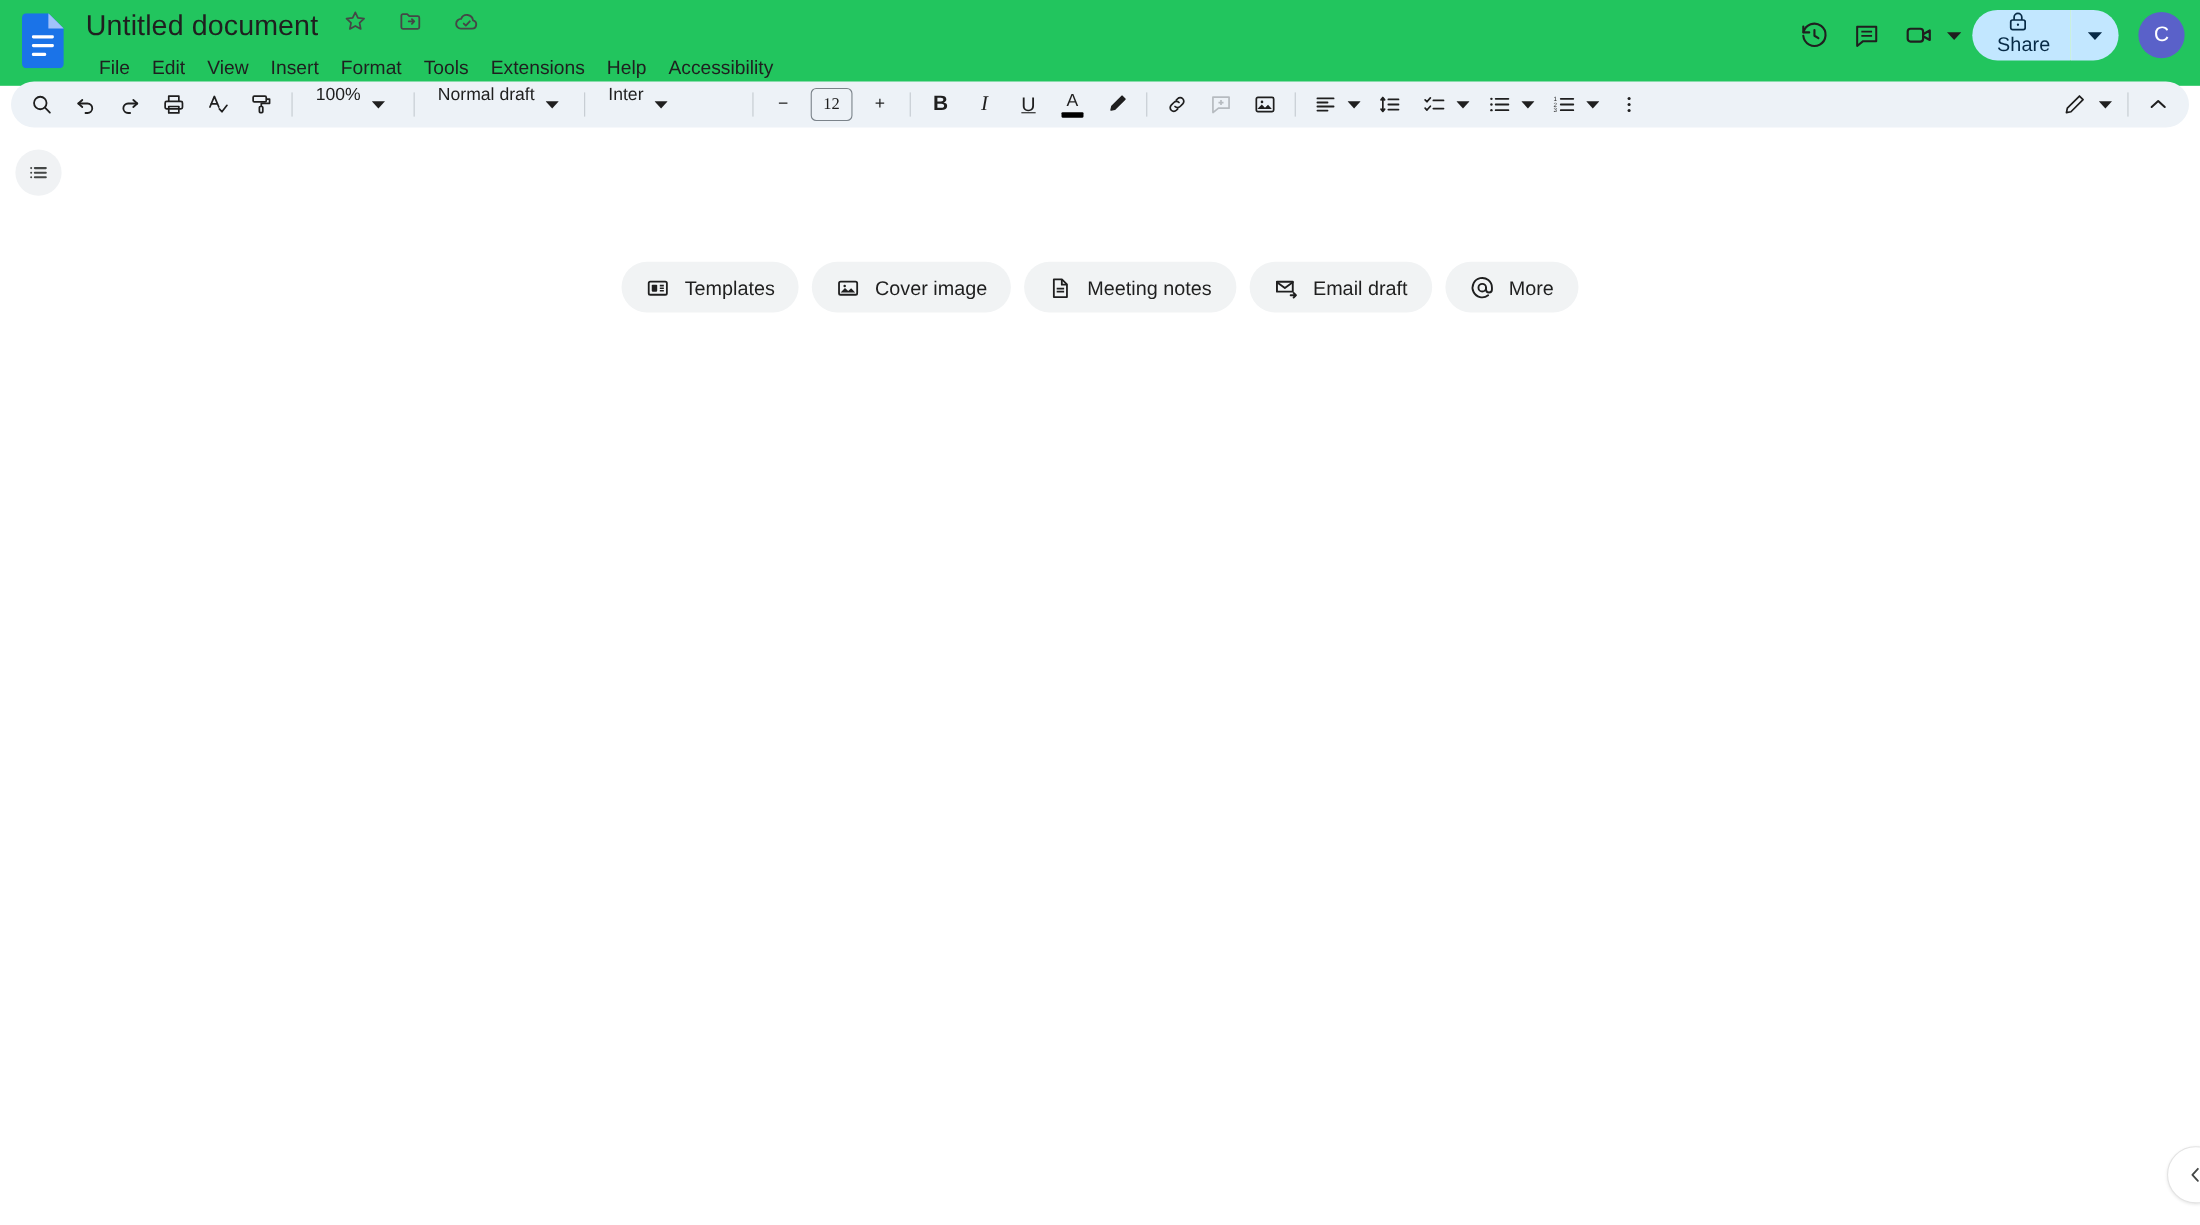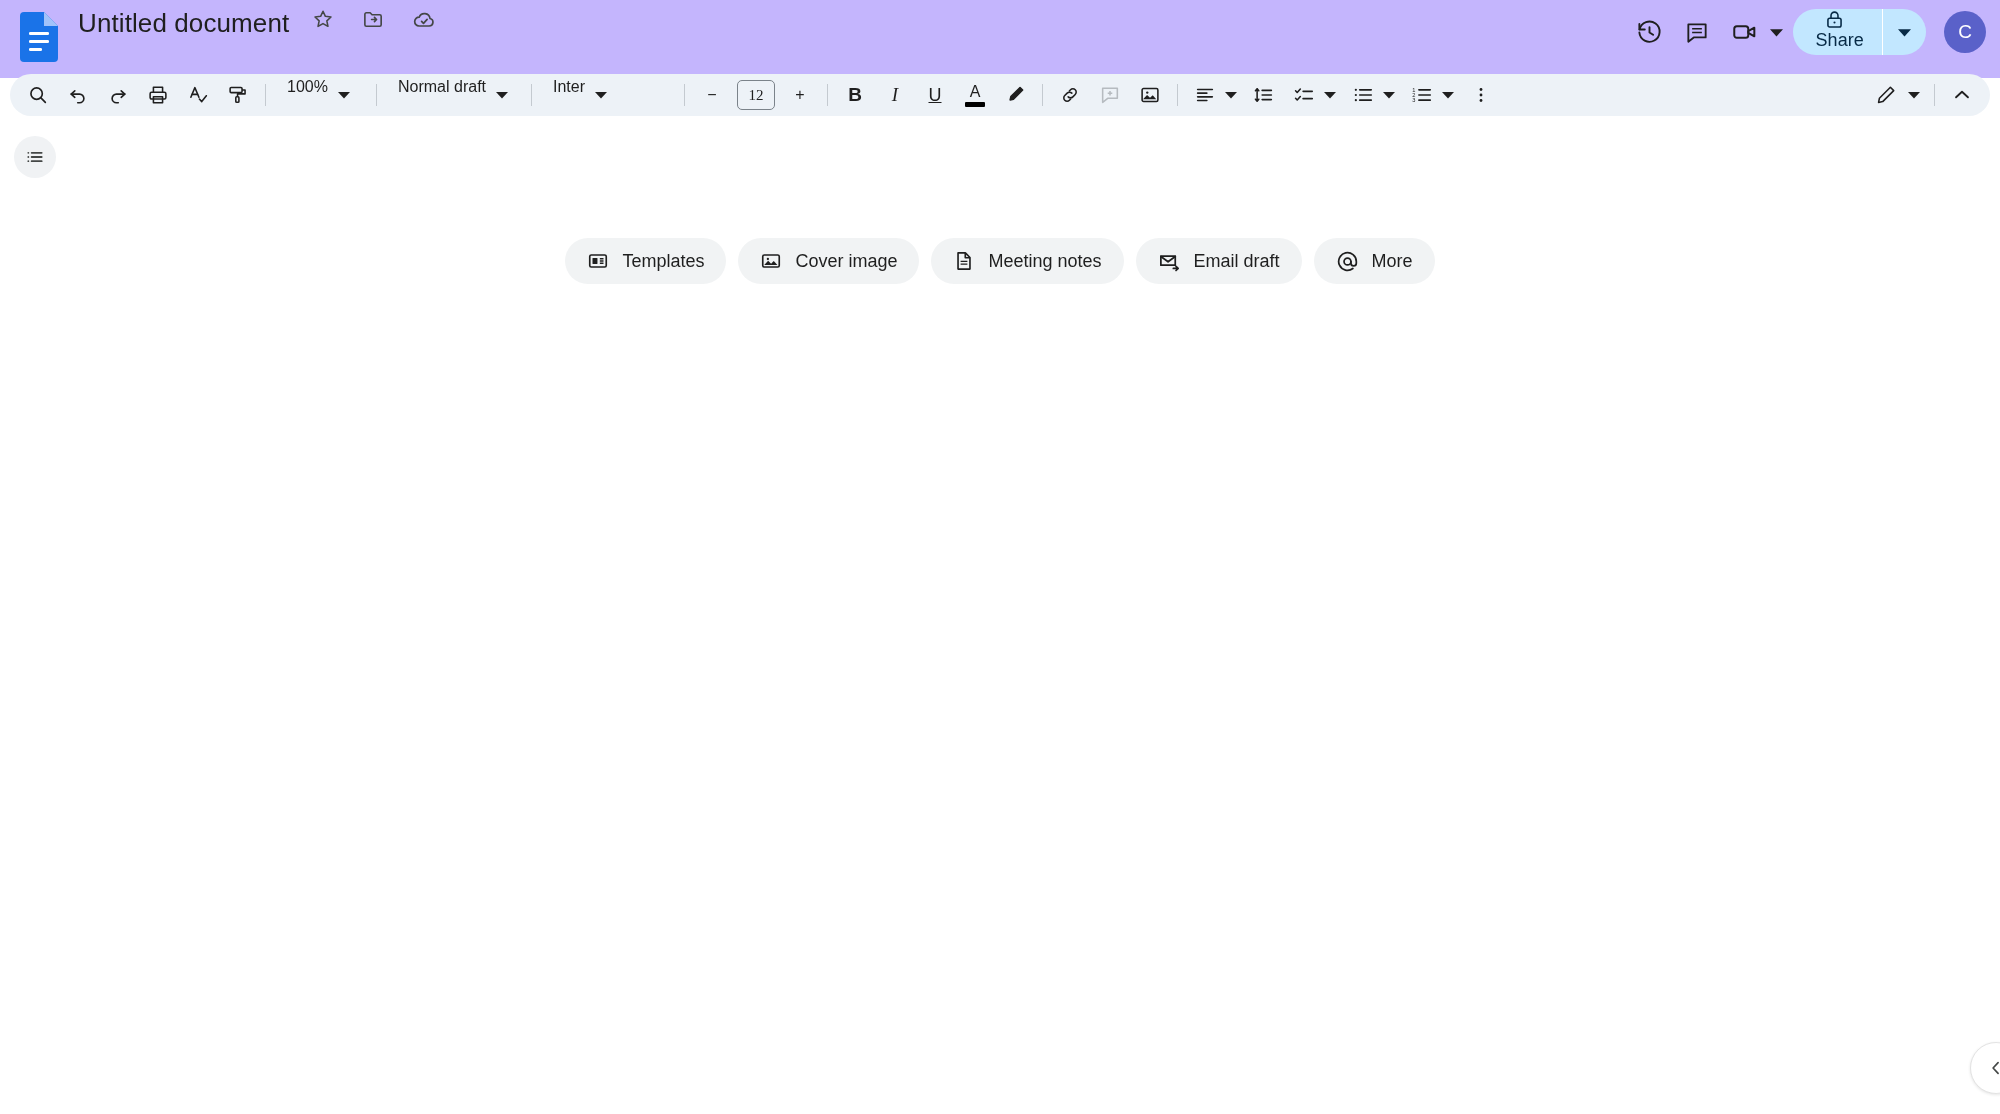--- a/index.html
+++ b/index.html
@@ -6,21 +6,21 @@
   html, body {
     margin: 0; padding: 0;
     width: 2000px; height: 1114px;
     background: #ffffff;
     font-family: "Liberation Sans", sans-serif;
     overflow: hidden;
   }
   .app { position: relative; width: 2000px; height: 1114px; background:#fff; }
 
   
-  .header { position:relative; height:78px; width:100%; background:#c4b5fd; }
+  .header { position:relative; height:78px; width:100%; background:#22c55e; }
 
   .docs-logo { position:absolute; left:20px; top:12px; width:38px; height:50px; }
   .docs-logo svg { display:block; }
 
   .title-block { position:absolute; left:78px; top:8px; }
   .doc-title {
     font-size:26px; color:#1f1f1f; letter-spacing:.1px;
     line-height:30px; white-space:nowrap; display:inline-block;
     vertical-align:middle;
   }
@@ -94,21 +94,21 @@
     position:absolute; left:14px; top:136px; width:42px; height:42px;
     border-radius:50%; background:#f0f2f4;
     display:flex; align-items:center; justify-content:center; cursor:pointer;
   }
 
   .chip-row {
     position:absolute; top:238px; left:0; width:100%;
     display:flex; justify-content:center; align-items:center; gap:12px;
   }
   .chip {
-    display:flex; align-items:center; height:46px; padding:0 22px;
+    display:flex; align-items:flex-end; height:46px; padding:11px 22px;
     background:#f1f3f4; border-radius:23px; cursor:pointer; white-space:nowrap;
   }
   .chip .chip-ico { display:flex; align-items:center; margin-right:13px; }
   .chip .chip-lbl { font-size:18px; color:#1f1f1f; }
 
   .side-expander {
     position:absolute; right:-22px; bottom:20px; width:52px; height:52px;
     border-radius:50%; background:#fff; border:1px solid #e3e3e3;
     display:flex; align-items:center; justify-content:center; cursor:pointer;
     box-shadow:0 1px 3px rgba(0,0,0,.10);
@@ -148,20 +148,31 @@
         </span>
         <span class="ti">
           <svg width="24" height="24" viewBox="0 0 24 24" fill="none" stroke="#444746" stroke-width="1.7" stroke-linejoin="round" stroke-linecap="round">
             <path d="M7 18h10.2A3.8 3.8 0 0 0 18 10.5 5.6 5.6 0 0 0 7.2 9.2 3.9 3.9 0 0 0 7 18z"></path>
             <path d="M9.6 13.4l1.9 1.9 3.6-3.9"></path>
           </svg>
         </span>
       </span>
     </div>
 
+    <div class="menubar">
+      <div class="menu-item">File</div>
+      <div class="menu-item">Edit</div>
+      <div class="menu-item">View</div>
+      <div class="menu-item">Insert</div>
+      <div class="menu-item">Format</div>
+      <div class="menu-item">Tools</div>
+      <div class="menu-item">Extensions</div>
+      <div class="menu-item">Help</div>
+      <div class="menu-item">Accessibility</div>
+    </div>
 
     <div class="header-right">
       <div class="hicon">
         <svg width="27" height="27" viewBox="0 0 24 24" fill="none" stroke="#1f1f1f" stroke-width="1.7" stroke-linecap="round" stroke-linejoin="round">
           <path d="M3.2 9.2A9 9 0 1 1 3 12"></path>
           <path d="M3 4.5v4.8h4.8"></path>
           <path d="M12 7.4V12l3.2 2"></path>
         </svg>
       </div>
       <div class="hicon">

